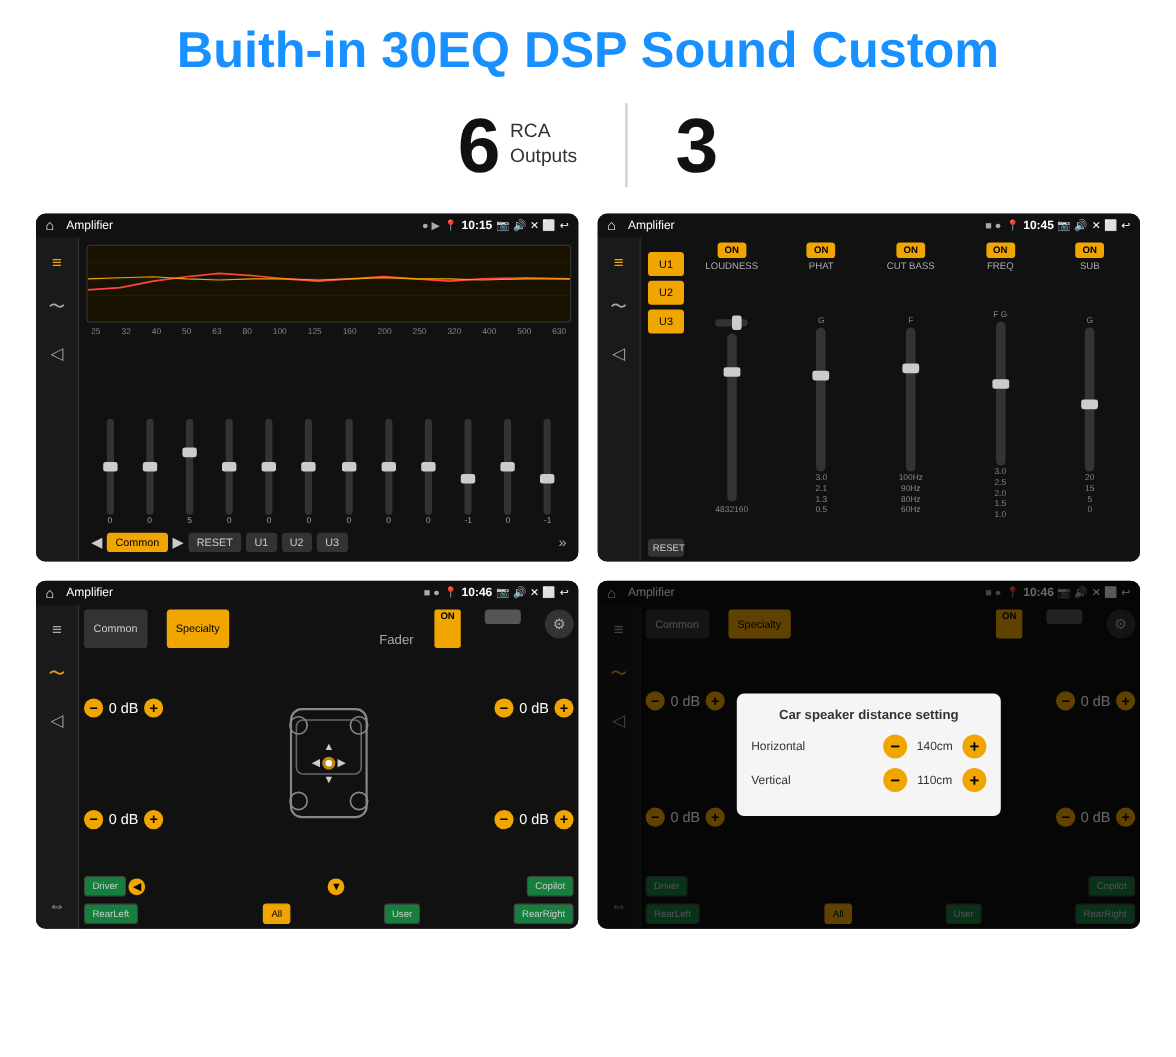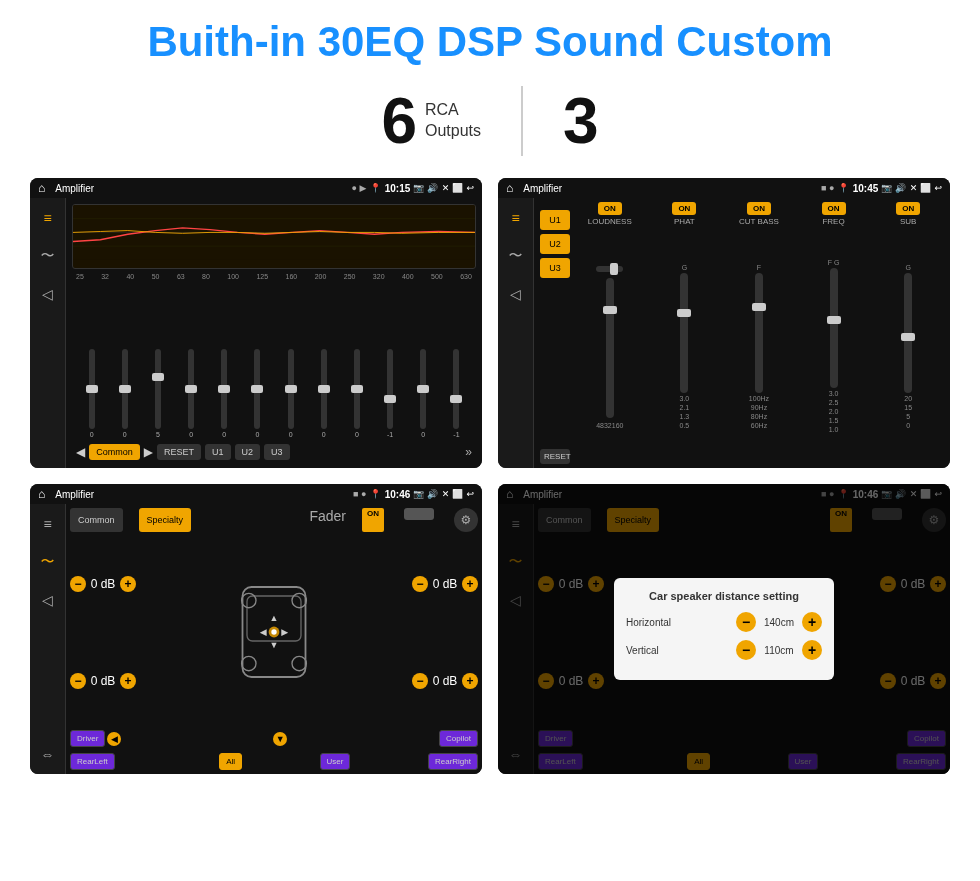--- a/index.html
+++ b/index.html
@@ -301,21 +301,21 @@
     .fader-tab {
       background: #333;
       color: #ccc;
       border: none;
       border-radius: 3px;
       font-size: 9px;
       padding: 3px 8px;
       cursor: pointer;
     }
     .fader-tab.active { background: #f0a500; color: #000; }
-    .fader-label { color: #aaa; font-size: 14px; min-width: 30px; }
+    .fader-label { color: #aaa; font-size: 11px; min-width: 30px; margin-top: 20px; }
     .on-badge {
       background: #f0a500;
       color: #000;
       font-size: 8px;
       padding: 1px 5px;
       border-radius: 2px;
       font-weight: bold;
     }
     .db-control {
       display: flex;
@@ -342,21 +342,21 @@
       min-width: 28px;
       text-align: center;
     }
     .bottom-controls {
       display: flex;
       justify-content: space-between;
       align-items: center;
       gap: 2px;
     }
     .ctrl-btn {
-      background: #6d28d9;
+      background: #15803d;
       color: #ccc;
       border: 1px solid #444;
       border-radius: 3px;
       font-size: 8px;
       padding: 3px 6px;
       cursor: pointer;
     }
     .ctrl-btn.active-gold { background: #f0a500; color: #000; border-color: #f0a500; margin-left: 27px; }
 
     

